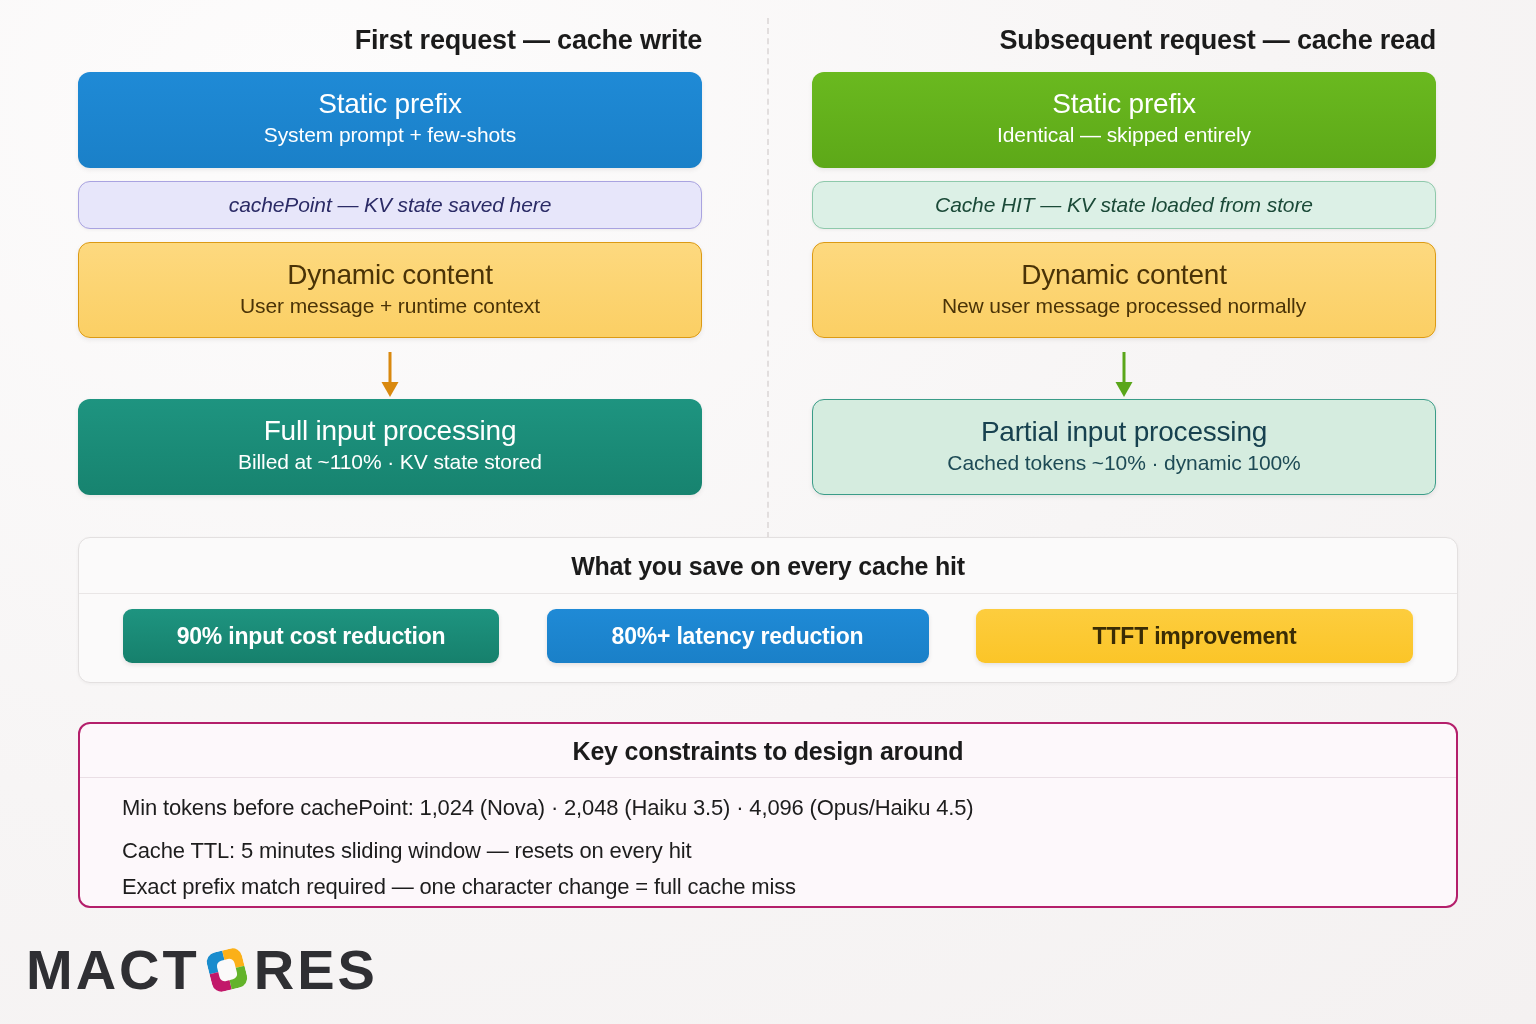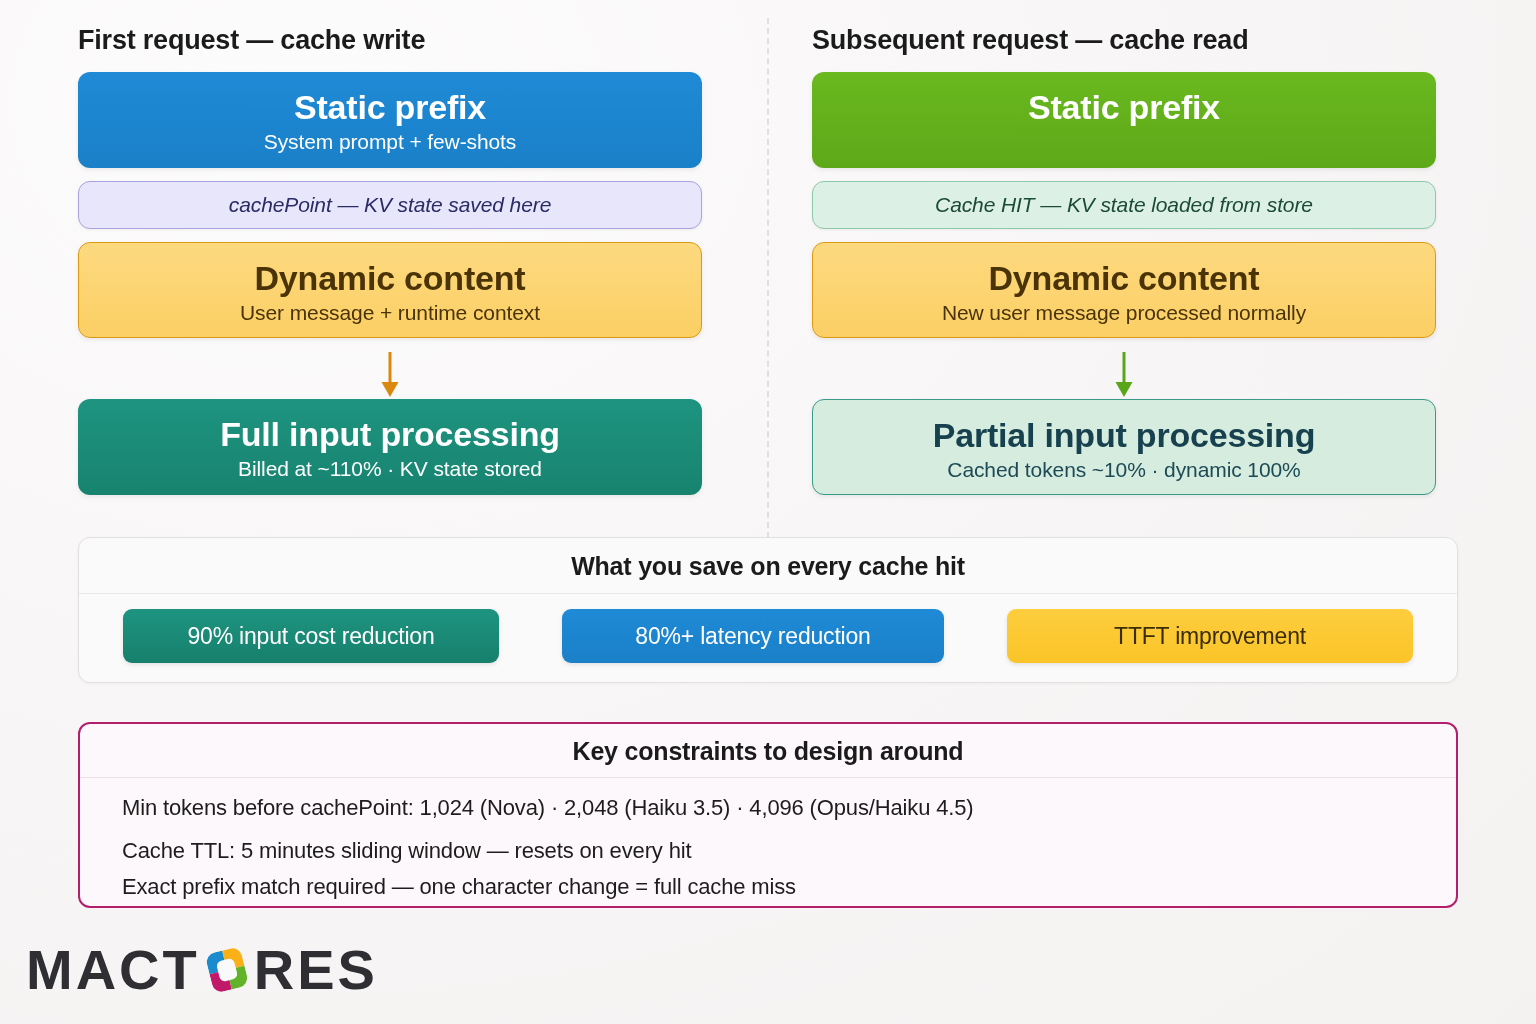--- a/index.html
+++ b/index.html
@@ -36,40 +36,40 @@
   
   .col {
     position: absolute;
     top: 26px;
     width: 624px;
   }
   .col-left  { left: 78px; }
   .col-right { left: 812px; }
 
   .col-title {
-    text-align: left;
+    text-align: right;
     font-size: 27px;
     font-weight: bold;
     letter-spacing: -0.2px;
     color: #1b1b1b;
     margin-bottom: 16px;
     line-height: 1.1;
   }
 
   .box {
     box-sizing: border-box;
     border-radius: 12px;
     width: 624px;
     margin-bottom: 13px;
     text-align: center;
     box-shadow: 0 2px 4px rgba(90,80,80,0.10);
   }
   .box .b-title {
-    font-size: 34px;
-    font-weight: bold;
+    font-size: 28px;
+    font-weight: normal;
     line-height: 1.12;
     letter-spacing: -0.2px;
   }
   .box .b-sub {
     font-size: 21px;
     line-height: 1.2;
     margin-top: 3px;
     letter-spacing: -0.1px;
   }
 
@@ -158,35 +158,36 @@
   }
   .panel-rule {
     height: 1px;
     background: #e9e6e6;
     margin-top: 12px;
   }
   .pills {
     display: flex;
     justify-content: space-between;
     padding: 15px 44px 0 44px;
+    font-weight: bold;
   }
   .pill {
     box-sizing: border-box;
     height: 54px;
     display: flex;
     align-items: center;
     justify-content: center;
     border-radius: 9px;
     font-size: 23px;
     letter-spacing: -0.2px;
     box-shadow: 0 2px 4px rgba(90,80,80,0.14);
   }
   .pill-1 { width: 376px; background: linear-gradient(180deg,#1e9480 0%,#16806c 100%); color:#fff; }
   .pill-2 { width: 382px; background: linear-gradient(180deg,#1f8ad6 0%,#1a80c8 100%); color:#fff; }
-  .pill-3 { width: 406px; background: linear-gradient(180deg,#fdcd3e 0%,#fbc528 100%); color:#3a2c05; }
+  .pill-3 { width: 437px; background: linear-gradient(180deg,#fdcd3e 0%,#fbc528 100%); color:#3a2c05; }
 
   
   .panel-constraints {
     top: 722px;
     height: 186px;
     background: #fdf8fb;
     border: 2px solid #b41f6b;
   }
   .panel-constraints .panel-title { padding-top: 13px; }
   .panel-constraints .panel-rule { background: #eadfe5; margin-top: 11px; }
@@ -258,20 +259,21 @@
       <div class="b-title">Full input processing</div>
       <div class="b-sub">Billed at ~110% · KV state stored</div>
     </div>
   </div>
 
   <div class="col col-right">
     <div class="col-title">Subsequent request — cache read</div>
 
     <div class="box box-big bx-green">
       <div class="b-title">Static prefix</div>
+      <div class="b-sub">Identical — skipped entirely</div>
     </div>
 
     <div class="box box-thin bx-mint">Cache HIT — KV state loaded from store</div>
 
     <div class="box box-big bx-amber">
       <div class="b-title">Dynamic content</div>
       <div class="b-sub">New user message processed normally</div>
     </div>
 
     <div class="arrow-wrap">

